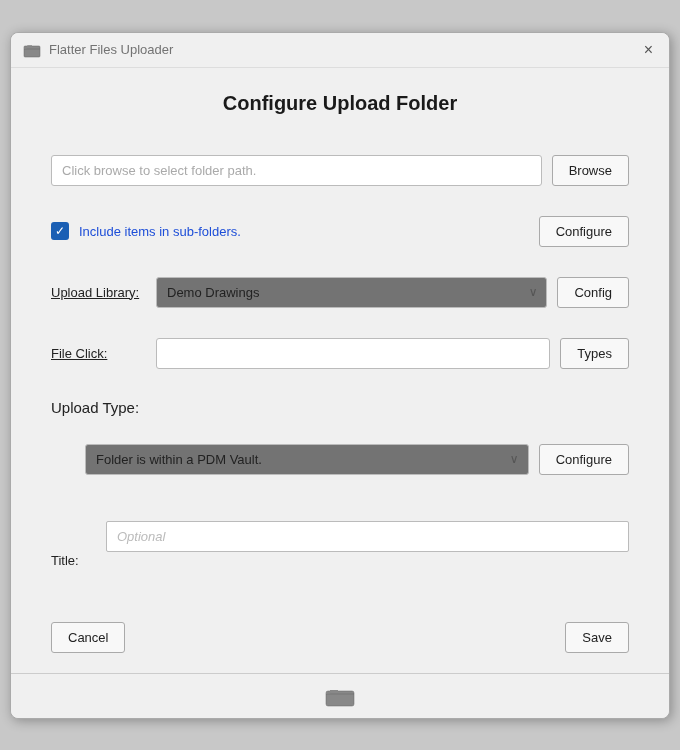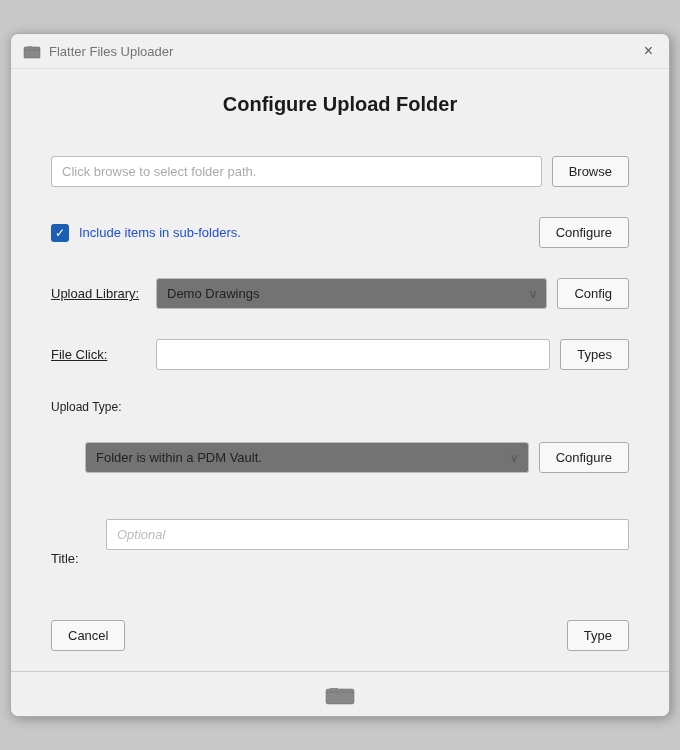--- a/index.html
+++ b/index.html
@@ -215,21 +215,21 @@
       flex: 1;
       padding: 7px 10px;
       border: 1px solid #bbb;
       border-radius: 3px;
       background: #fff;
       font-size: 13px;
       color: #222;
     }
 
     .upload-type-label {
-      font-size: 12px;
+      font-size: 15px;
       color: #222;
       margin-bottom: 22px;
     }
 
     .upload-type-row {
       display: flex;
       align-items: center;
       gap: 10px;
     }
 
@@ -344,21 +344,21 @@
       </div>
     </div>
 
     <div class="title-row">
       <span class="title-label">Title:</span>
       <input class="text-input" type="text" placeholder="Optional" style="">
     </div>
 
     <div class="button-row">
       <button class="btn">Cancel</button>
-      <button class="btn">Type</button>
+      <button class="btn">Save</button>
     </div>
   </div>
 
   <div class="footer">
     <div class="footer-icon">
       <svg width="32" height="24" viewBox="0 0 32 24">
         <rect x="2" y="7" width="28" height="15" rx="2" fill="#888" stroke="#666" stroke-width="0.5"></rect>
         <path d="M2 10h28" stroke="#666" stroke-width="0.5"></path>
         <path d="M2 9 Q7 9 7 7 L14 7" stroke="#888" stroke-width="2" fill="none"></path>
       </svg>

